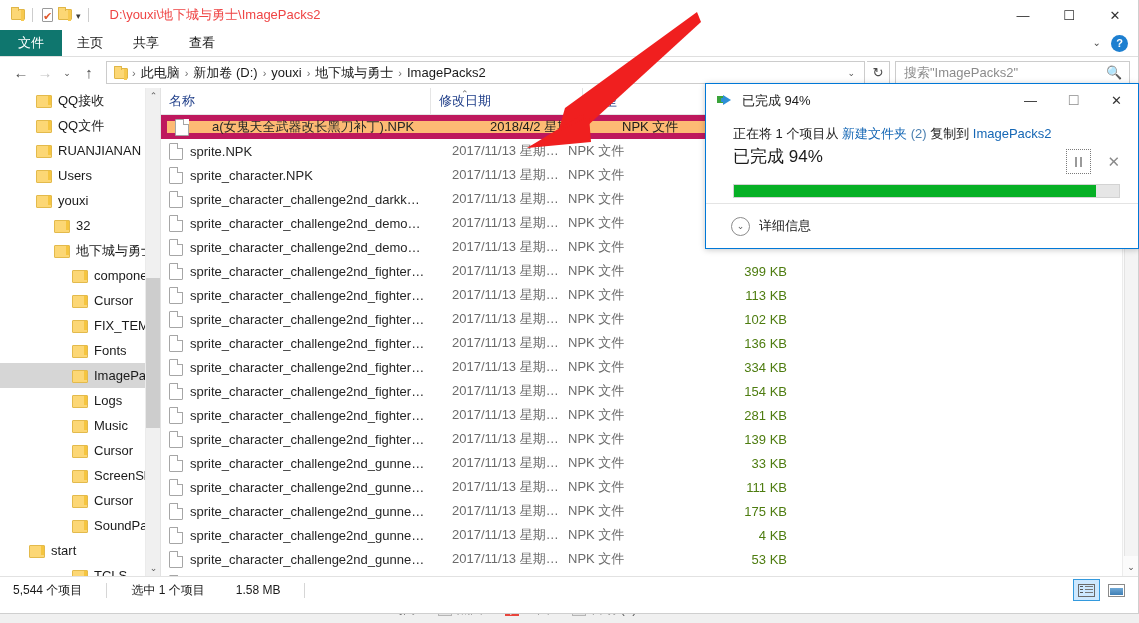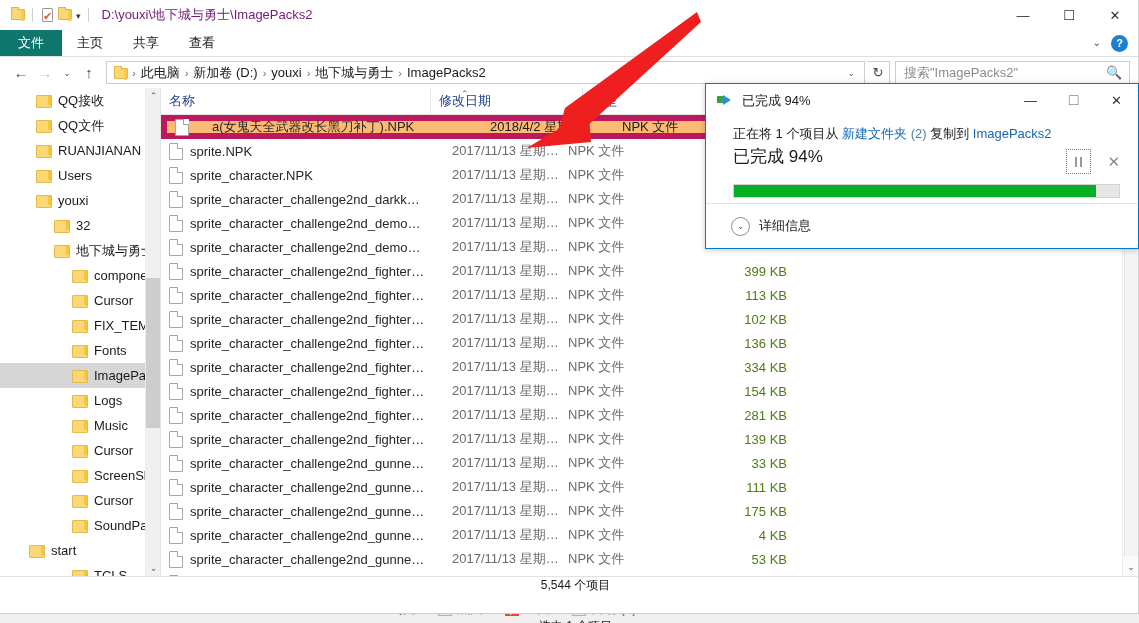--- a/index.html
+++ b/index.html
@@ -67,21 +67,21 @@
   }
   .doc-check {
     position: absolute; left: 5px; top: 5px; font-size: 11px;
     color: #e05a2e; font-weight: bold; line-height: 1;
   }
   .qa-caret {
     font-size: 9px; color: #3b3b3b; margin: 0 2px; flex: none;
     line-height: 1; position: relative; top: 1px;
   }
   #title-path {
-    font-size: 13px; color: #701a75; margin-left: 8px;
+    font-size: 13px; color: #ef4444; margin-left: 16px;
     white-space: nowrap; overflow: hidden; text-align: center;
   }
   #win-buttons { margin-left: auto; display: flex; height: 30px; }
   .win-btn {
     width: 46px; height: 30px; display: flex; align-items: center;
     justify-content: center; font-size: 13px; color: #333;
   }
 
   
   #ribbon {
@@ -240,21 +240,21 @@
   #list-down {
     position: absolute; left: 0; bottom: 0; width: 16px; height: 18px;
     display: flex; align-items: center; justify-content: center;
     font-size: 9px; color: #4b4b4b;
   }
 
   
   #statusbar {
     height: 27px; border-top: 1px solid #e2e2e2; background: #fff;
     display: flex; align-items: center; padding-left: 13px;
-    font-size: 12px; color: #1a1a1a; gap: 12px; flex-direction: column;
+    font-size: 12px; color: #1a1a1a; gap: 12px;
   }
   .sb-sep { width: 1px; height: 15px; background: #d6d6d6; margin: 0 12px; }
   #view-btns { margin-left: auto; display: flex; gap: 3px; padding-right: 8px; }
   .vbtn {
     width: 27px; height: 22px; display: flex; align-items: center;
     justify-content: center;
   }
   .vbtn.active { background: #cde8ff; border: 1px solid #3399dd; }
   .vico-details {
     width: 17px; height: 13px; position: relative;

